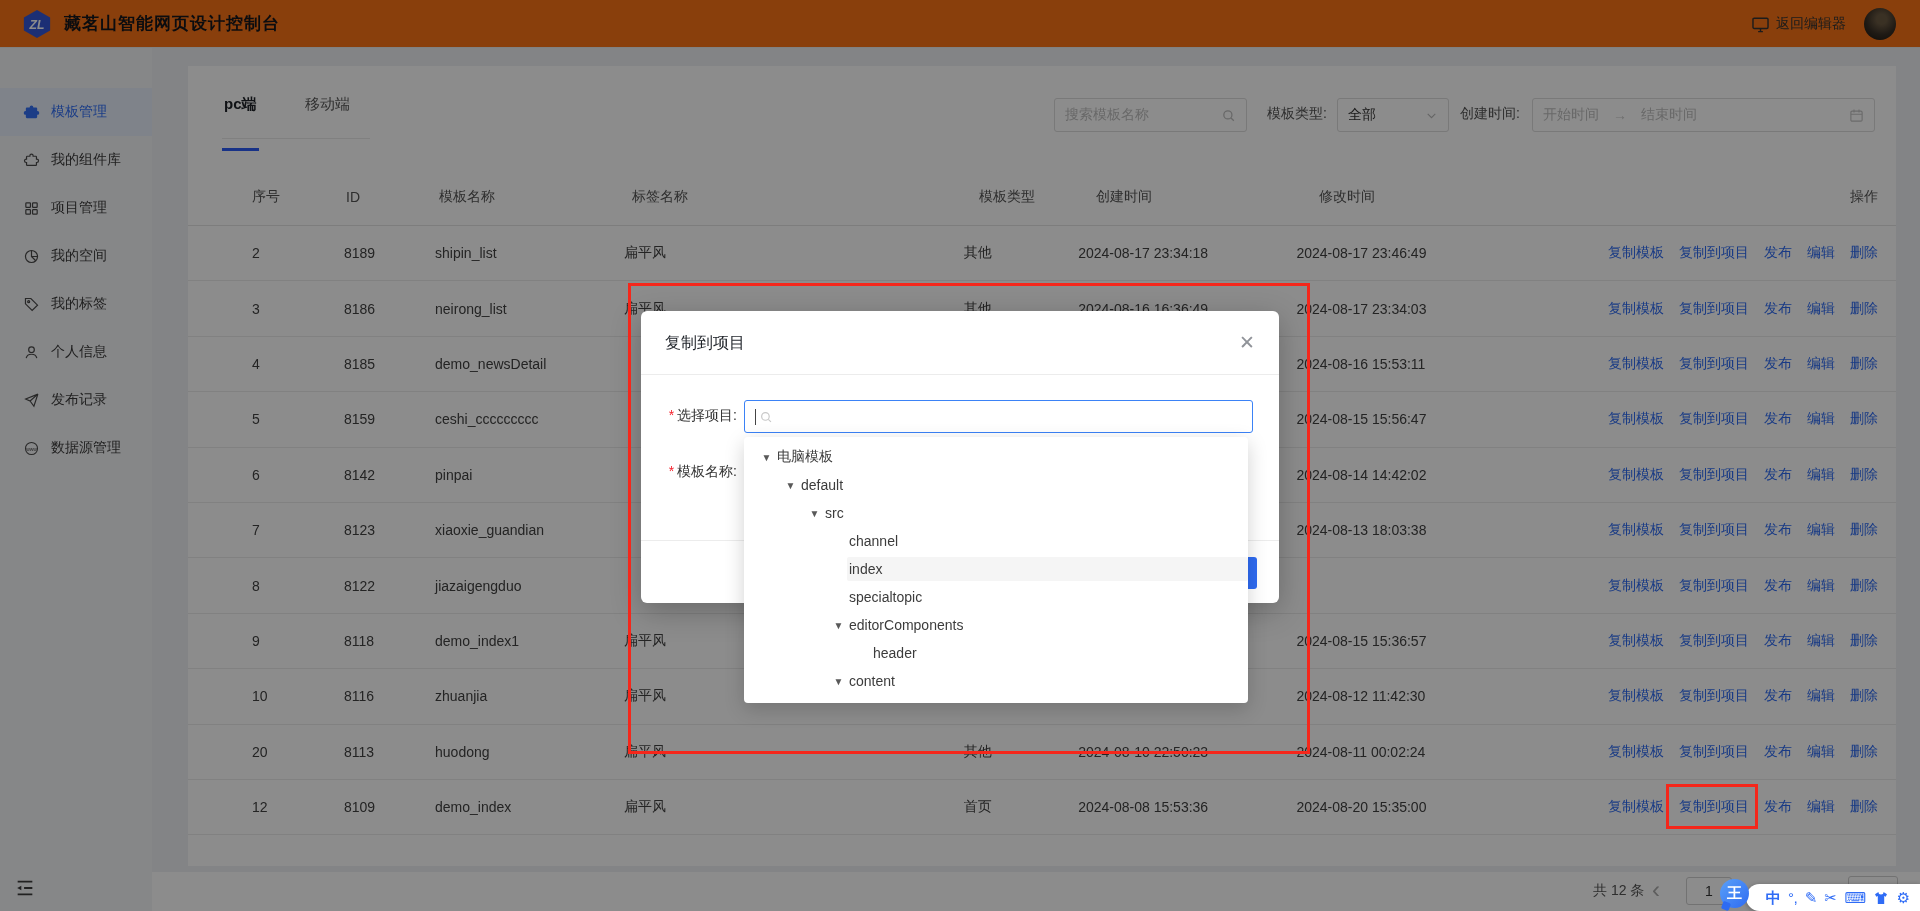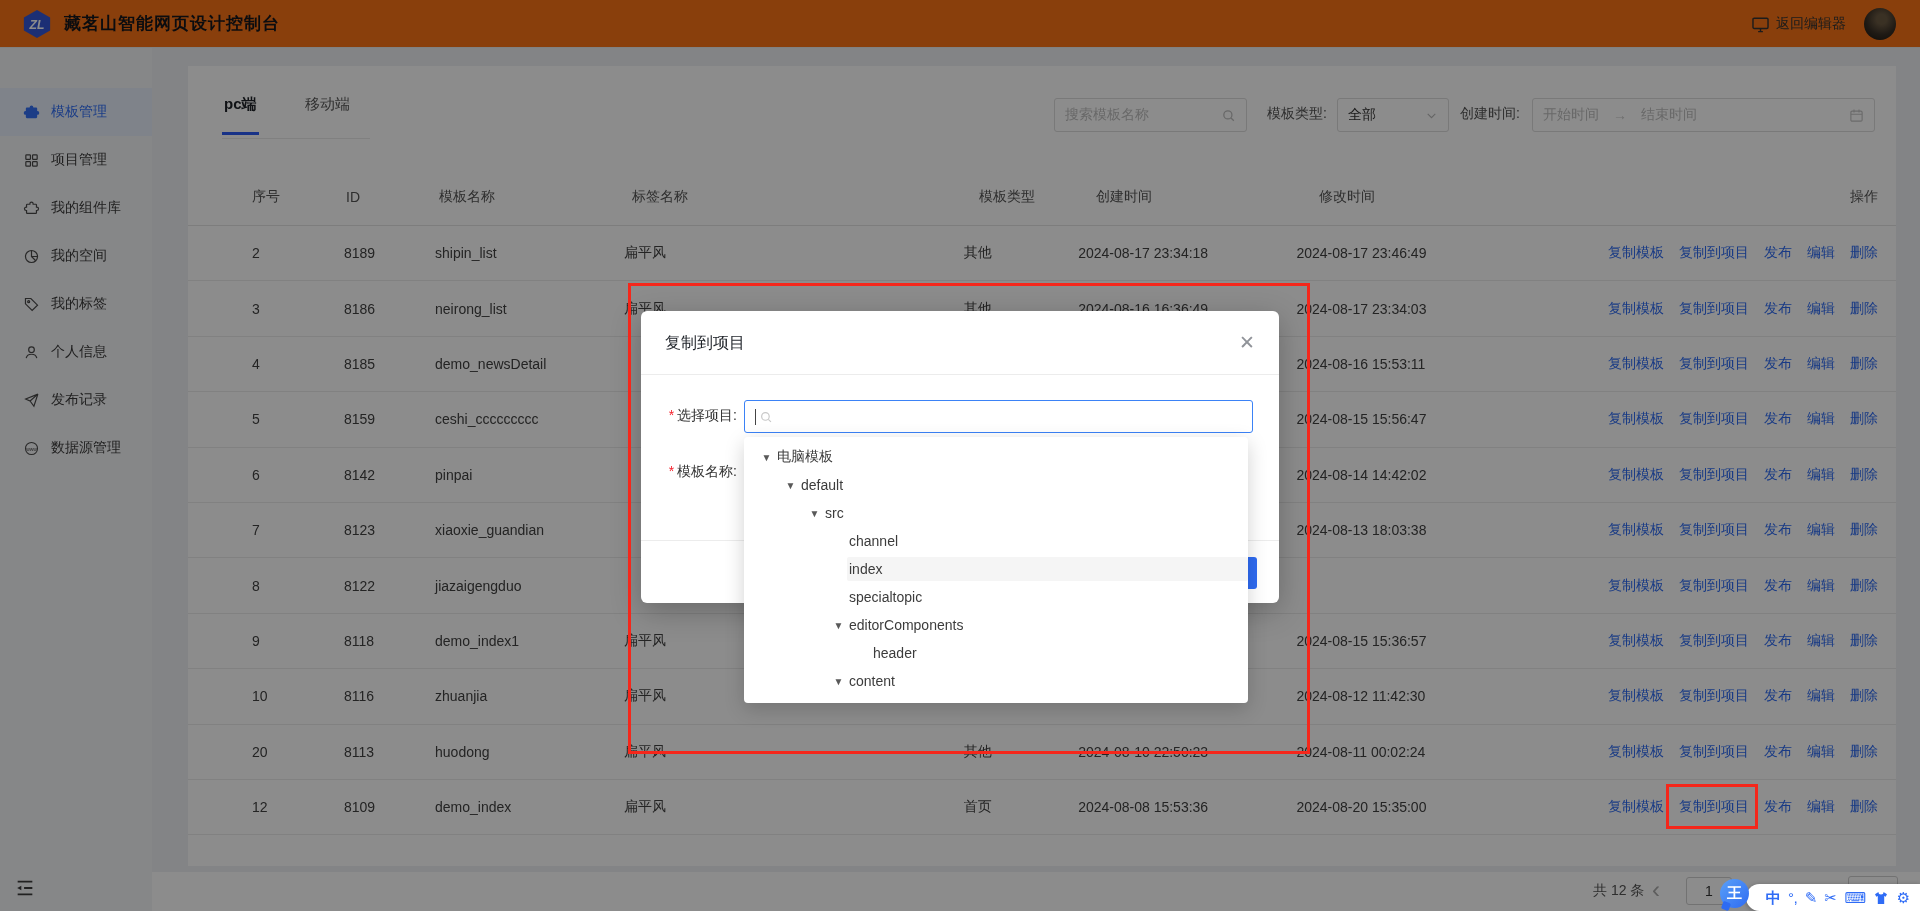--- a/index.html
+++ b/index.html
@@ -25,21 +25,21 @@
                font-size:14px; color:#3c3c3c; cursor:pointer; }
   .side-item .ic { width:18px; height:18px; display:flex; align-items:center; justify-content:center; color:#4a4a4a; }
   .side-item.active { background:#e7effc; color:#3370f5; }
   .side-item.active .ic { color:#3370f5; }
   .collapse-btn { position:absolute; left:14px; bottom:12px; width:22px; height:22px; color:#3d3d3d; cursor:pointer; }
 
   
   .card { position:absolute; left:188px; top:66px; width:1708px; height:800px; background:#fff; }
 
   .tabs { position:absolute; left:34px; top:15px; height:58px; }
-  .tab { display:inline-block; font-size:15px; color:#5a5a5a; margin-right:40px; padding:14px 2px 18px; cursor:pointer; }
+  .tab { display:inline-block; font-size:15px; color:#5a5a5a; margin-right:40px; padding:14px 2px 34px; cursor:pointer; }
   .tab.active { color:#1f2329; font-weight:bold; border-bottom:3px solid #2d5cf6; }
   .tab-line { position:absolute; left:34px; top:72px; width:148px; border-bottom:1px solid #e9e9e9; }
 
   .filters { position:absolute; left:0; top:32px; width:1708px; height:34px; font-size:14px; color:#555; }
   .f-search { position:absolute; left:866px; top:0; width:193px; height:34px; border:1px solid #dcdcdc; border-radius:3px;
               background:#fff; display:flex; align-items:center; padding:0 10px; color:#bfbfbf; }
   .f-search .ph { flex:1; }
   .f-label-type { position:absolute; left:1079px; top:7px; }
   .f-select { position:absolute; left:1149px; top:0; width:112px; height:34px; border:1px solid #dcdcdc; border-radius:3px;
               display:flex; align-items:center; padding:0 10px; color:#333; background:#fff; }
@@ -145,35 +145,35 @@
           <span class="ic">
             <svg width="17" height="17" viewBox="0 0 24 24">
               <path fill="currentColor" d="M12 2a2.6 2.6 0 0 0-2.6 2.6V5H5.5A1.5 1.5 0 0 0 4 6.5V10h-.4a2.6 2.6 0 0 0 0 5.2H4v3.3A1.5 1.5 0 0 0 5.5 20h13a1.5 1.5 0 0 0 1.5-1.5v-3.3h.4a2.6 2.6 0 0 0 0-5.2H20V6.5A1.5 1.5 0 0 0 18.5 5h-3.9v-.4A2.6 2.6 0 0 0 12 2z"></path>
             </svg>
           </span>
           <span>模板管理</span>
         </div>
         <div class="side-item">
           <span class="ic">
             <svg width="17" height="17" viewBox="0 0 24 24" fill="none" stroke="currentColor" stroke-width="1.7">
+              <path d="M12 3a2.3 2.3 0 0 0-2.3 2.3V6H6a1 1 0 0 0-1 1v3.2h-.6a2.3 2.3 0 0 0 0 4.6H5V18a1 1 0 0 0 1 1h12a1 1 0 0 0 1-1v-3.2h.6a2.3 2.3 0 0 0 0-4.6H19V7a1 1 0 0 0-1-1h-3.7v-.7A2.3 2.3 0 0 0 12 3z"></path>
+            </svg>
+          </span>
+          <span>我的组件库</span>
+        </div>
+        <div class="side-item">
+          <span class="ic">
+            <svg width="17" height="17" viewBox="0 0 24 24" fill="none" stroke="currentColor" stroke-width="1.7">
               <rect x="4" y="4" width="6.5" height="6.5" rx="1"></rect>
               <rect x="13.5" y="4" width="6.5" height="6.5" rx="1"></rect>
               <rect x="4" y="13.5" width="6.5" height="6.5" rx="1"></rect>
               <rect x="13.5" y="13.5" width="6.5" height="6.5" rx="1"></rect>
             </svg>
           </span>
           <span>项目管理</span>
-        </div>
-        <div class="side-item">
-          <span class="ic">
-            <svg width="17" height="17" viewBox="0 0 24 24" fill="none" stroke="currentColor" stroke-width="1.7">
-              <path d="M12 3a2.3 2.3 0 0 0-2.3 2.3V6H6a1 1 0 0 0-1 1v3.2h-.6a2.3 2.3 0 0 0 0 4.6H5V18a1 1 0 0 0 1 1h12a1 1 0 0 0 1-1v-3.2h.6a2.3 2.3 0 0 0 0-4.6H19V7a1 1 0 0 0-1-1h-3.7v-.7A2.3 2.3 0 0 0 12 3z"></path>
-            </svg>
-          </span>
-          <span>我的组件库</span>
         </div>
         <div class="side-item">
           <span class="ic">
             <svg width="17" height="17" viewBox="0 0 24 24" fill="none" stroke="currentColor" stroke-width="1.7">
               <circle cx="12" cy="12" r="8.5"></circle>
               <path d="M12 3.5V12h8.5M12 12l6 6"></path>
             </svg>
           </span>
           <span>我的空间</span>
         </div>

